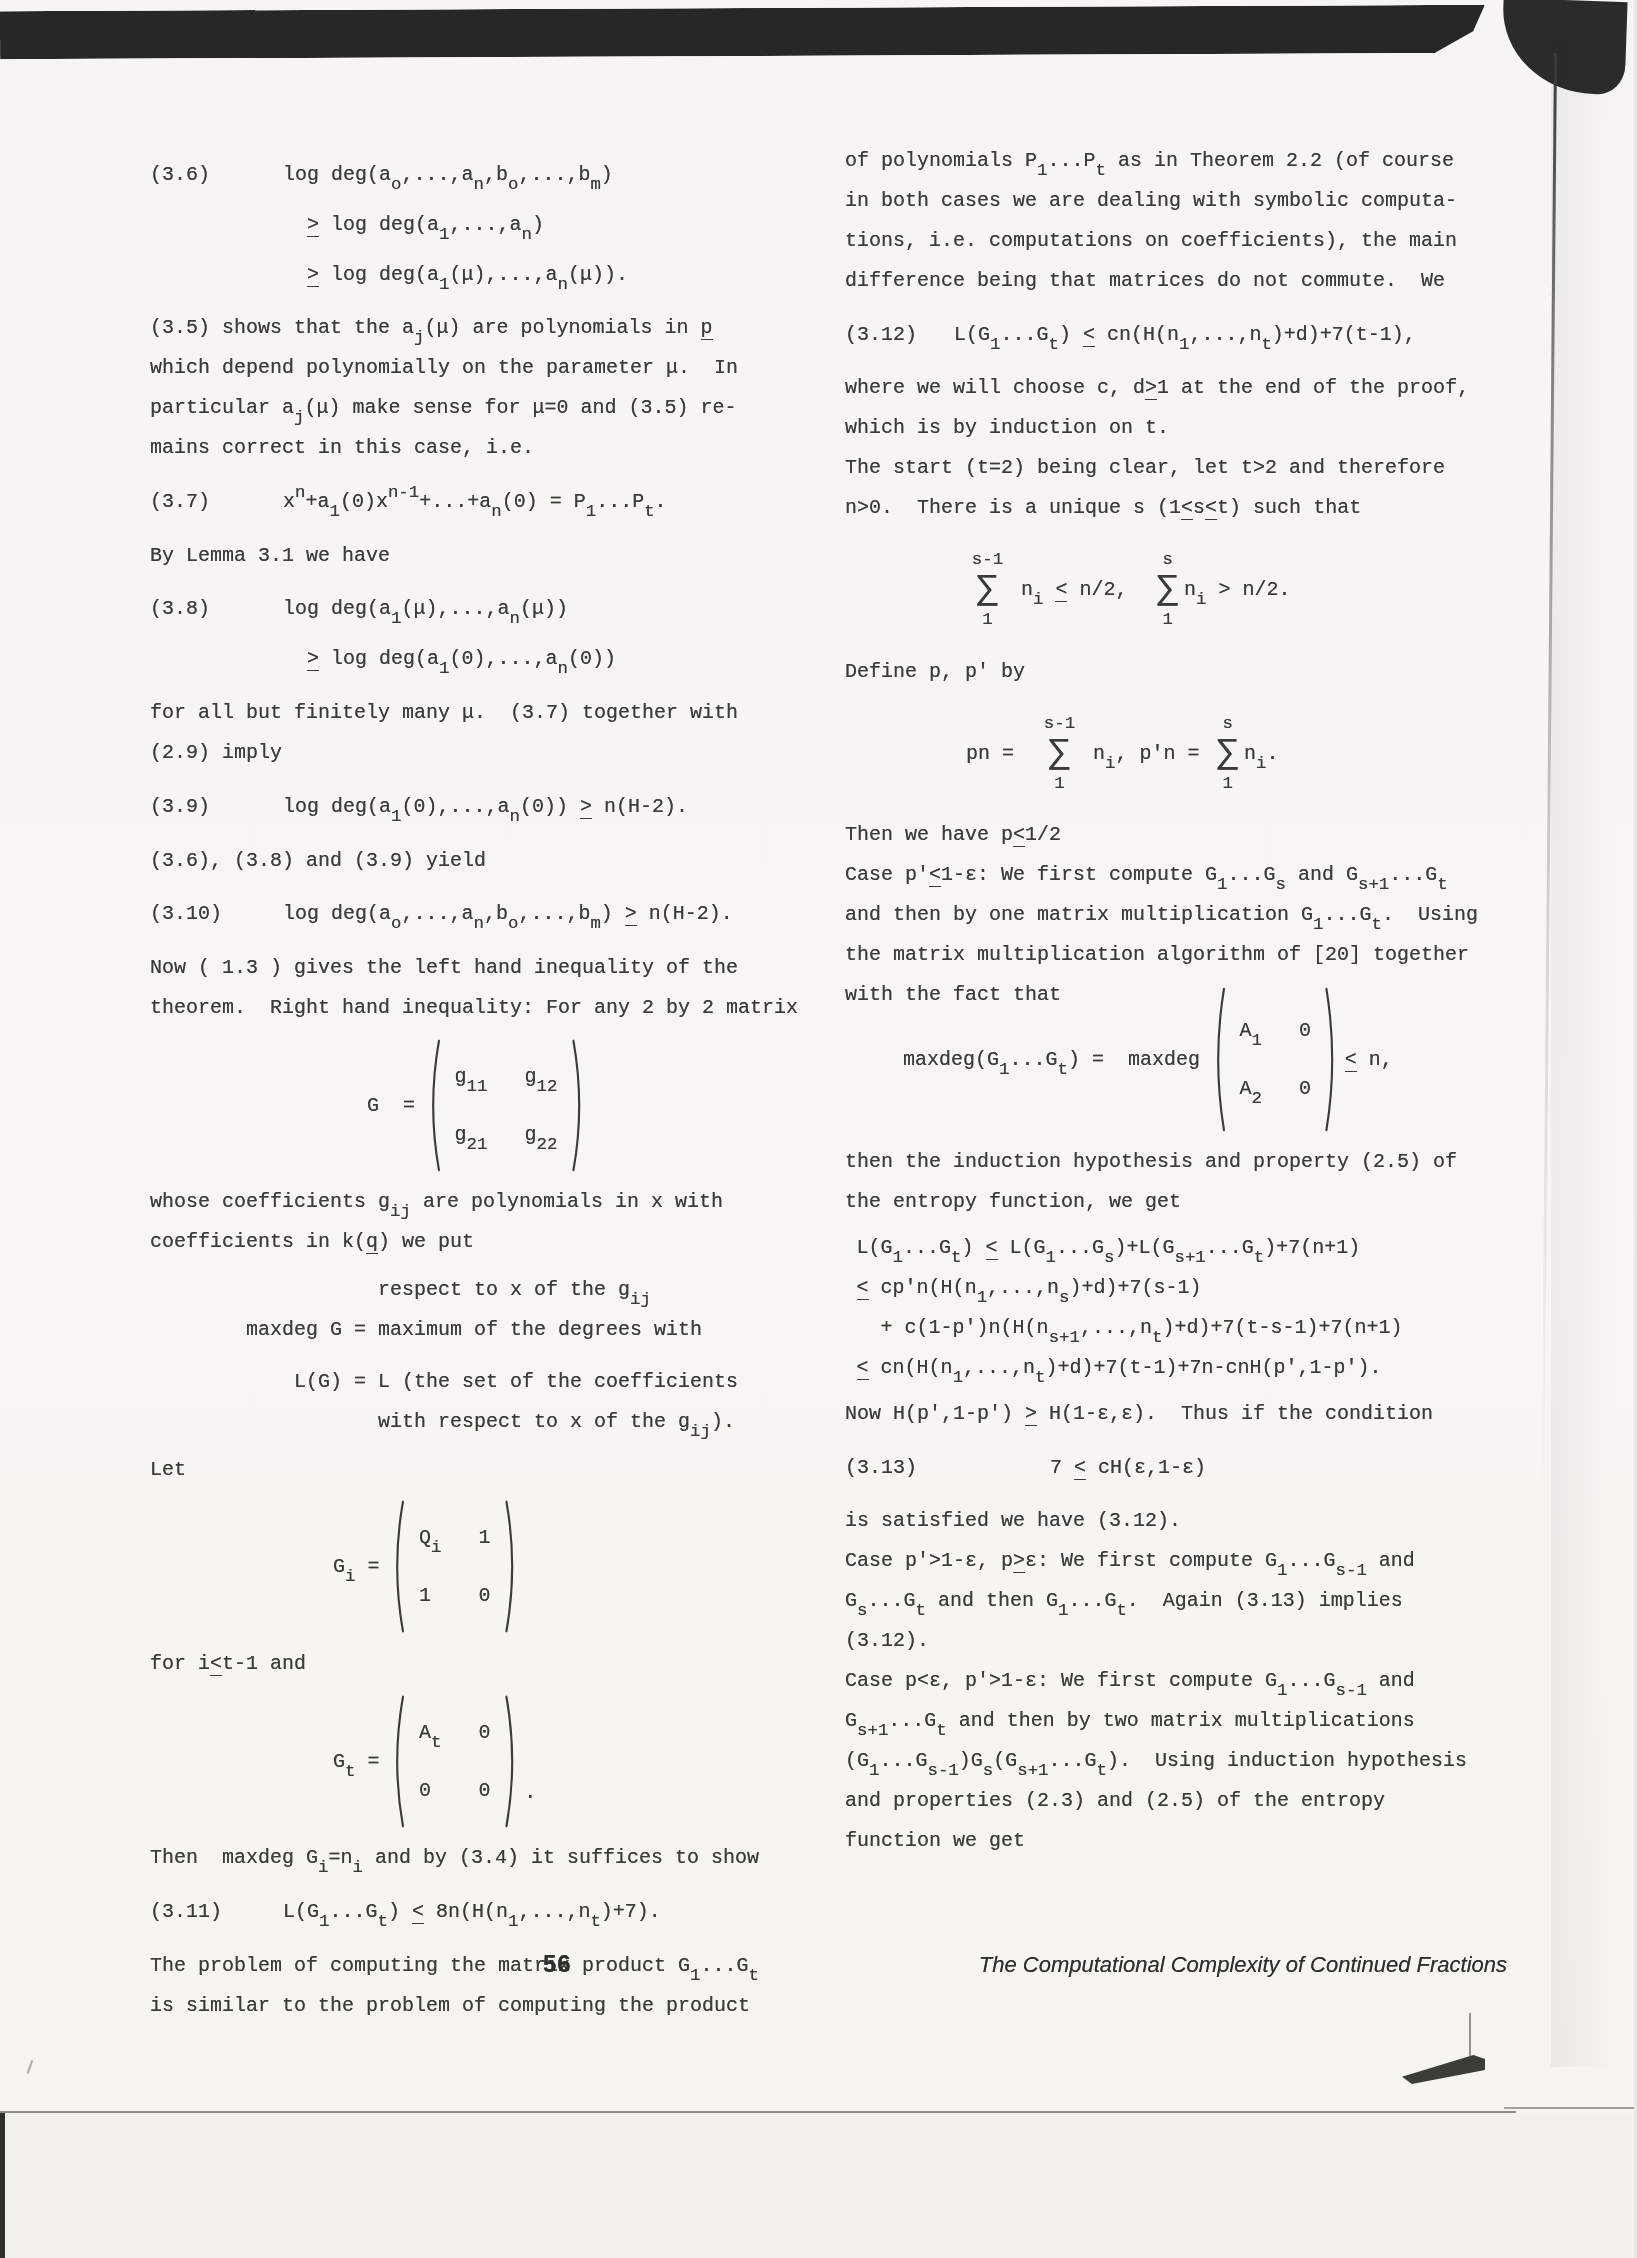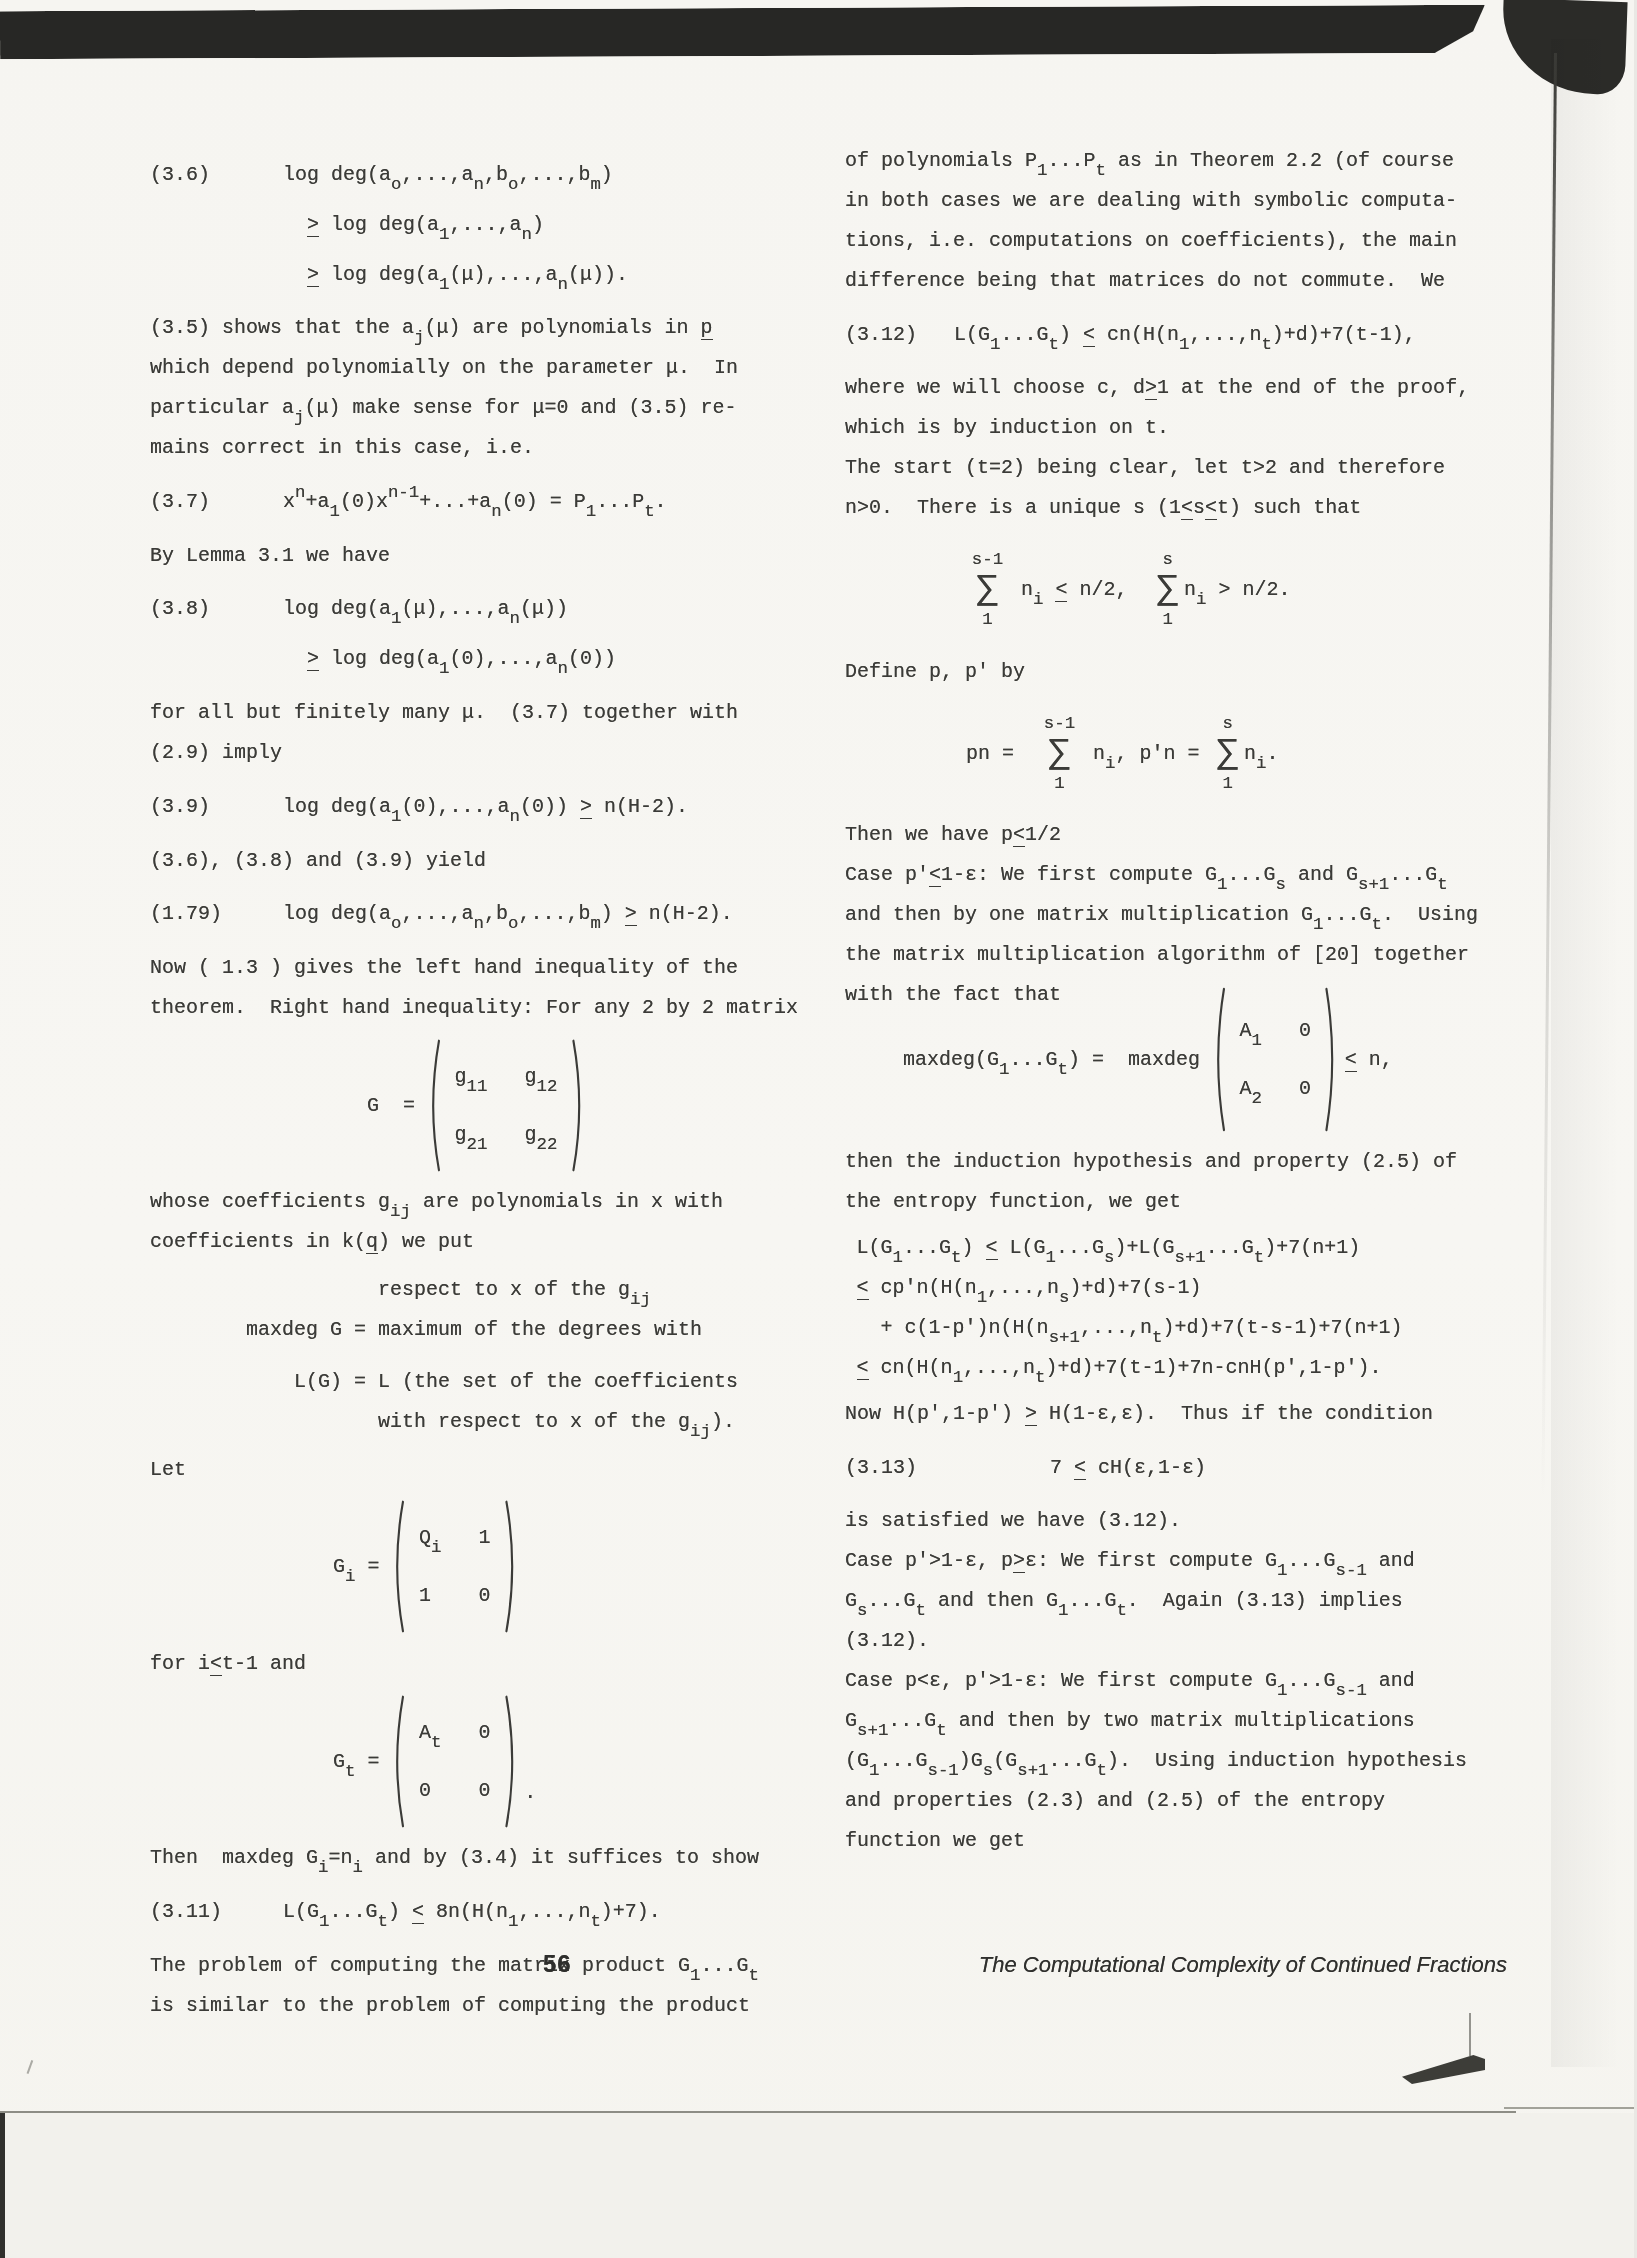--- a/index.html
+++ b/index.html
@@ -173,21 +173,21 @@
       <div class="eqlines">
           <div class="ln">log deg(a<sub>1</sub>(0),...,a<sub>n</sub>(0)) <u>&gt;</u> n(H-2).</div>
         </div>
     </div>
 
     <div class="para">
         <div class="ln">(3.6), (3.8) and (3.9) yield</div>
       </div>
 
     <div class="eq">
-      <span class="eqno">(1.79)</span>
+      <span class="eqno">(3.10)</span>
       <div class="eqlines">
           <div class="ln">log deg(a<sub>o</sub>,...,a<sub>n</sub>,b<sub>o</sub>,...,b<sub>m</sub>) <u>&gt;</u> n(H-2).</div>
         </div>
     </div>
 
     <div class="para">
         <div class="ln">Now ( 1.3 ) gives the left hand inequality of the</div>
         <div class="ln">theorem.  Right hand inequality: For any 2 by 2 matrix</div>
       </div>
 

